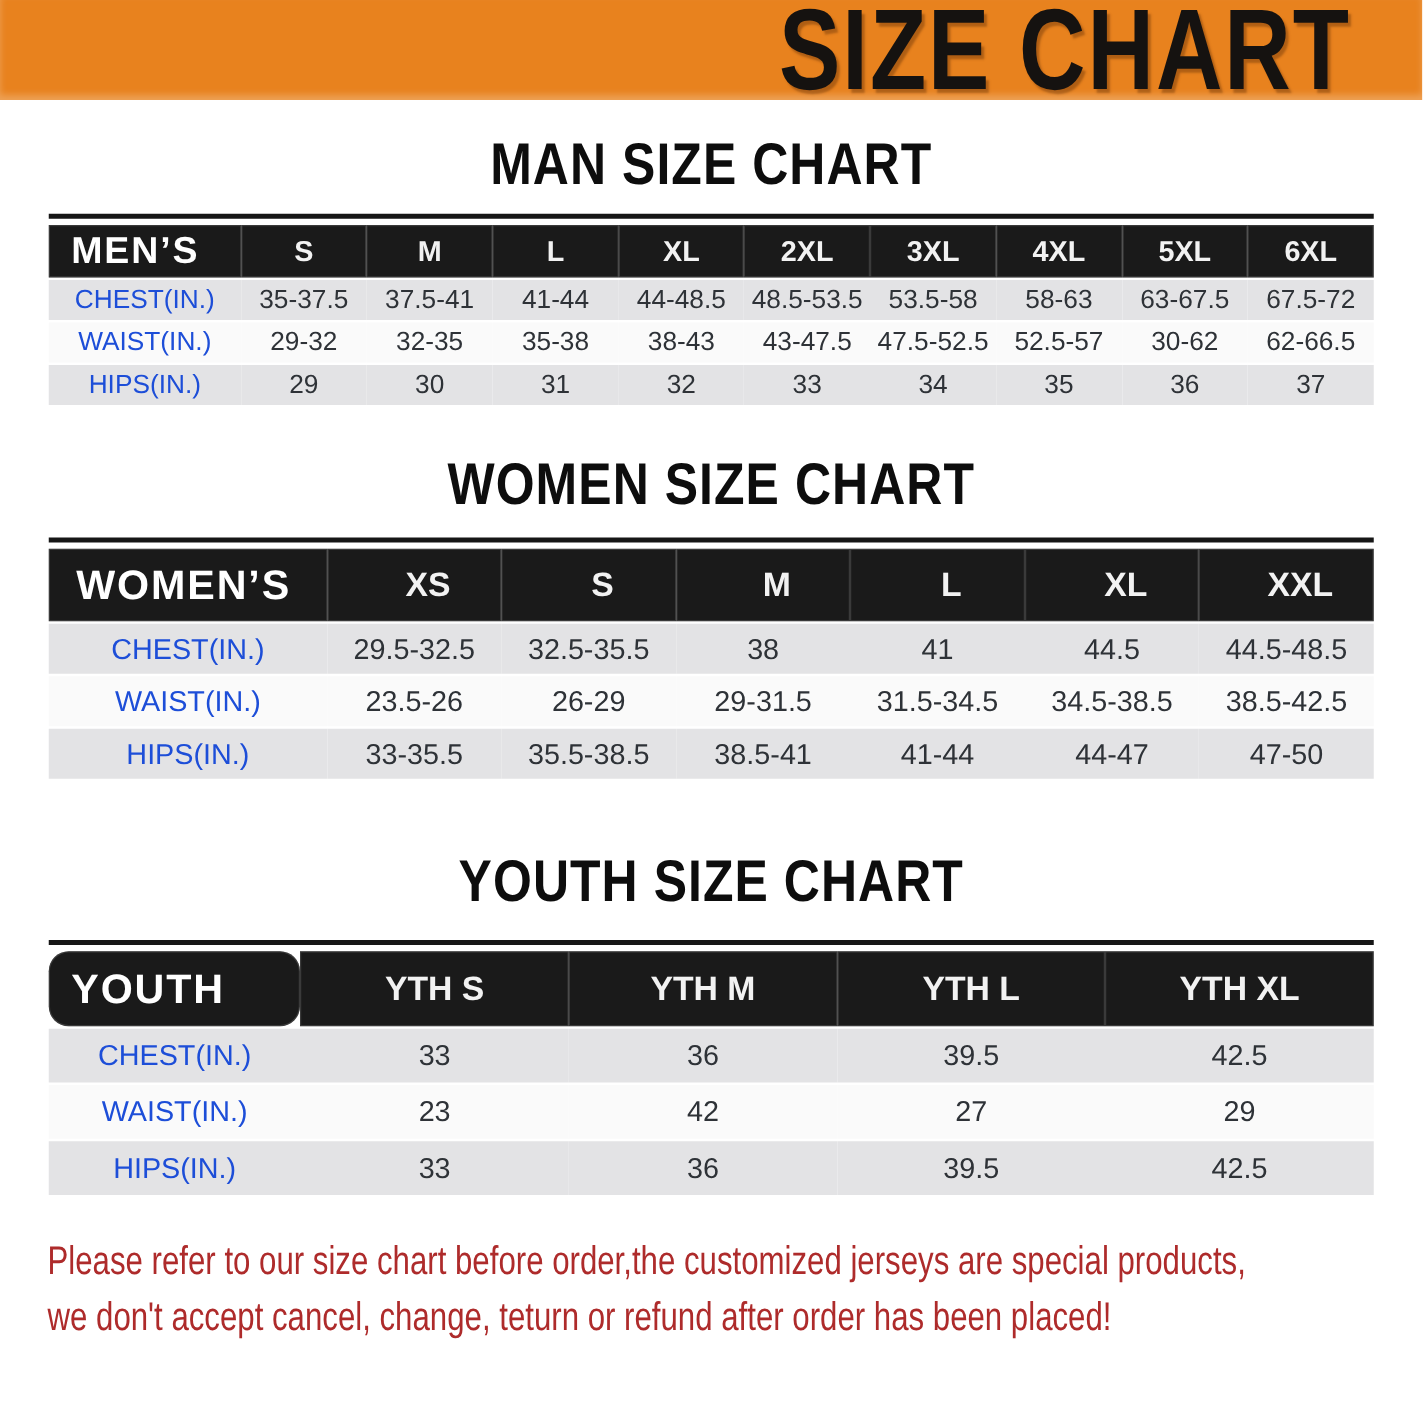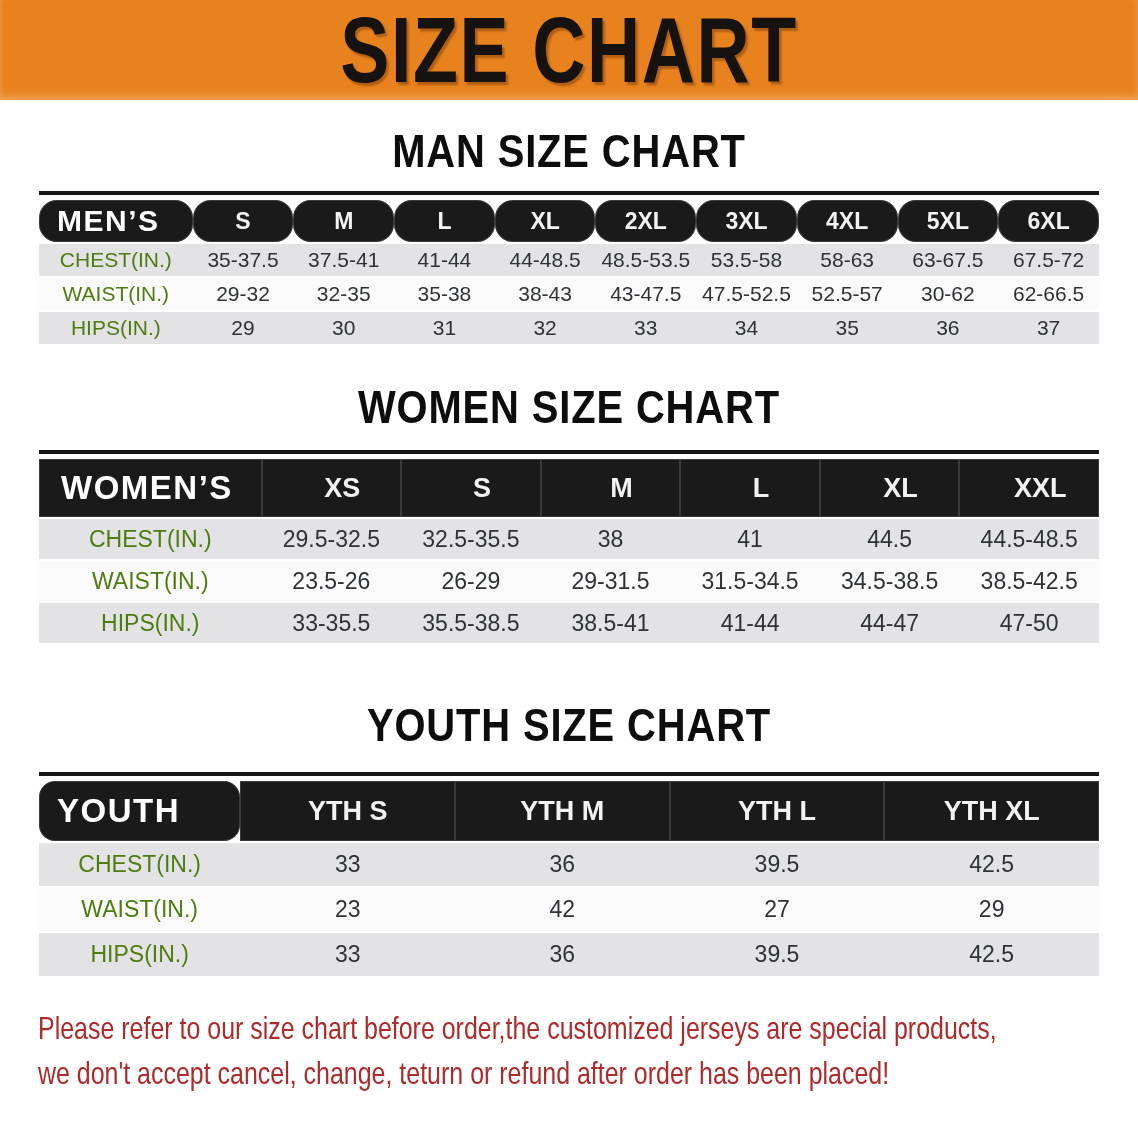--- a/index.html
+++ b/index.html
@@ -8,25 +8,25 @@
   .page {
     position: relative;
     width: 1138px;
     height: 1132px;
     background: #ffffff;
     overflow: hidden;
   }
 
   
   .banner {
-    height: 100px;
+    height: 80px;
     background: var(--banner-bg, #E8821E);
     display: flex;
     align-items: center;
-    justify-content: center;
+    justify-content: flex-end;
     box-shadow: inset 0 -4px 6px rgba(255,255,255,0.25);
   }
   .banner-title {
     font-size: 92px;
     font-weight: 800;
     line-height: 1;
     color: #151210;
     letter-spacing: 2px;
     white-space: nowrap;
     transform: scaleX(0.80);
@@ -76,24 +76,24 @@
     letter-spacing: 1.5px;
     color: #FFFFFF;
   }
   tbody tr:nth-child(odd)  td { background: var(--row-gray, #E3E3E5); }
   tbody tr:nth-child(even) td { background: var(--row-white, #FAFAFA); }
   tbody td {
     text-align: center;
     color: #2E3237;
     vertical-align: middle;
   }
-  td.row-label { color: #4d7c0f; }
-
-  
-  .s0 thead th { height: 42px; font-size: 23px; border-radius: 18px; }
+  td.row-label { color: #1d4ed8; }
+
+  
+  .s0 thead th { height: 42px; font-size: 23px; }
   .s0 th.corner { font-size: 30px; width: 14.5%; }
   .s0 tbody td { height: 32px; font-size: 21px; }
 
   .s1 thead th { height: 58px; font-size: 27px; padding-left: 22px; }
   .s1 th.corner { font-size: 33px; width: 21%; }
   .s1 tbody td { height: 40px; font-size: 23px; }
 
   .s2 thead th { height: 60px; font-size: 27px; }
   .s2 th.corner { font-size: 33px; width: 19%; border-radius: 16px; }
   .s2 tbody td { height: 43px; font-size: 23px; }

